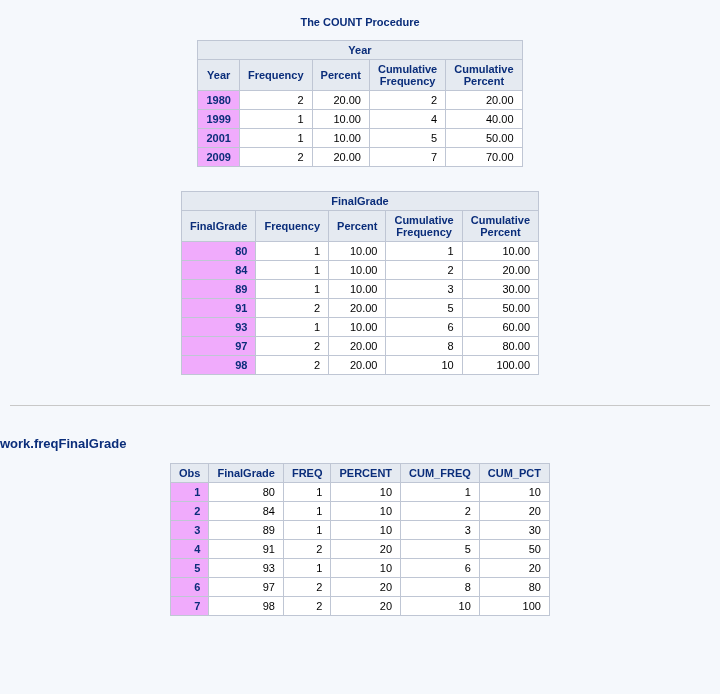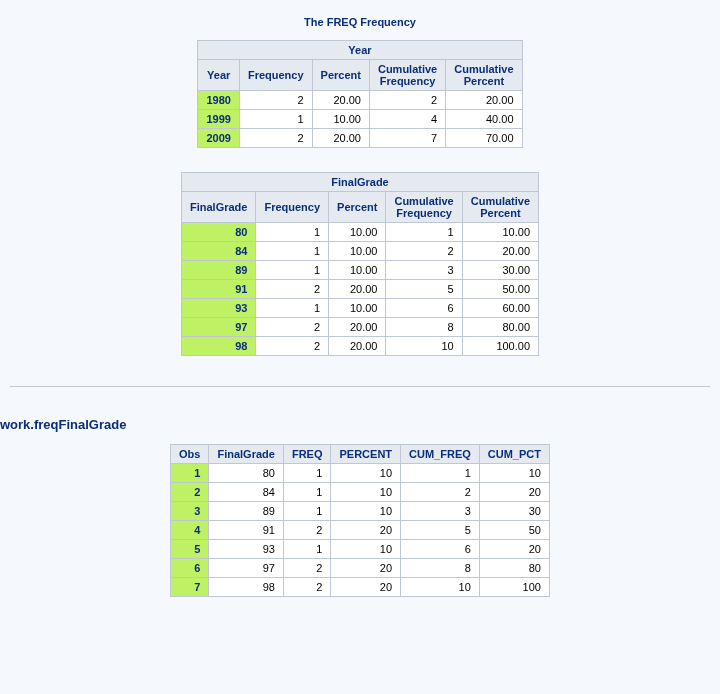--- a/index.html
+++ b/index.html
@@ -46,34 +46,34 @@
     font-weight: bold;
     text-align: center;
     font-size: 11px;
   }
   table.freq th.caption {
     background: #e5eaf1;
     text-align: center;
     font-weight: bold;
   }
   table.freq td.rh {
-    background: #bef264;
+    background: #f0abfc;
     color: #0a2d7a;
     font-weight: bold;
     text-align: right;
   }
   table.freq td.num {
     text-align: right;
     color: #000;
   }
 </style>
 </head>
 <body>
 
-<div class="title">The FREQ Frequency</div>
+<div class="title">The COUNT Procedure</div>
 
 <table class="freq">
   <thead>
     <tr>
         <th class="caption" colspan="5">Year</th>
       </tr>
     <tr>
       <th>Year</th>
       <th>Frequency</th>
       <th>Percent</th>
@@ -88,20 +88,27 @@
         <td class="num">20.00</td>
         <td class="num">2</td>
         <td class="num">20.00</td>
       </tr>
       <tr>
         <td class="rh">1999</td>
         <td class="num">1</td>
         <td class="num">10.00</td>
         <td class="num">4</td>
         <td class="num">40.00</td>
+      </tr>
+      <tr>
+        <td class="rh">2001</td>
+        <td class="num">1</td>
+        <td class="num">10.00</td>
+        <td class="num">5</td>
+        <td class="num">50.00</td>
       </tr>
       <tr>
         <td class="rh">2009</td>
         <td class="num">2</td>
         <td class="num">20.00</td>
         <td class="num">7</td>
         <td class="num">70.00</td>
       </tr>
     </tbody>
 </table>

